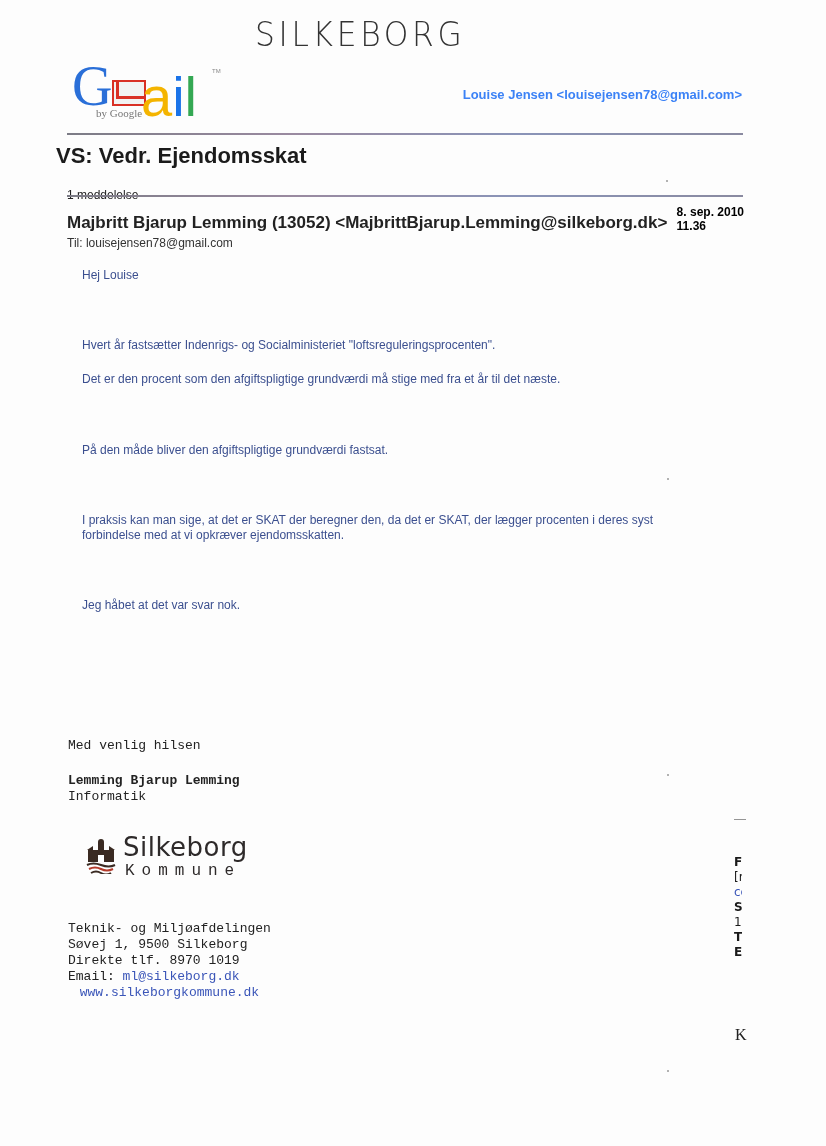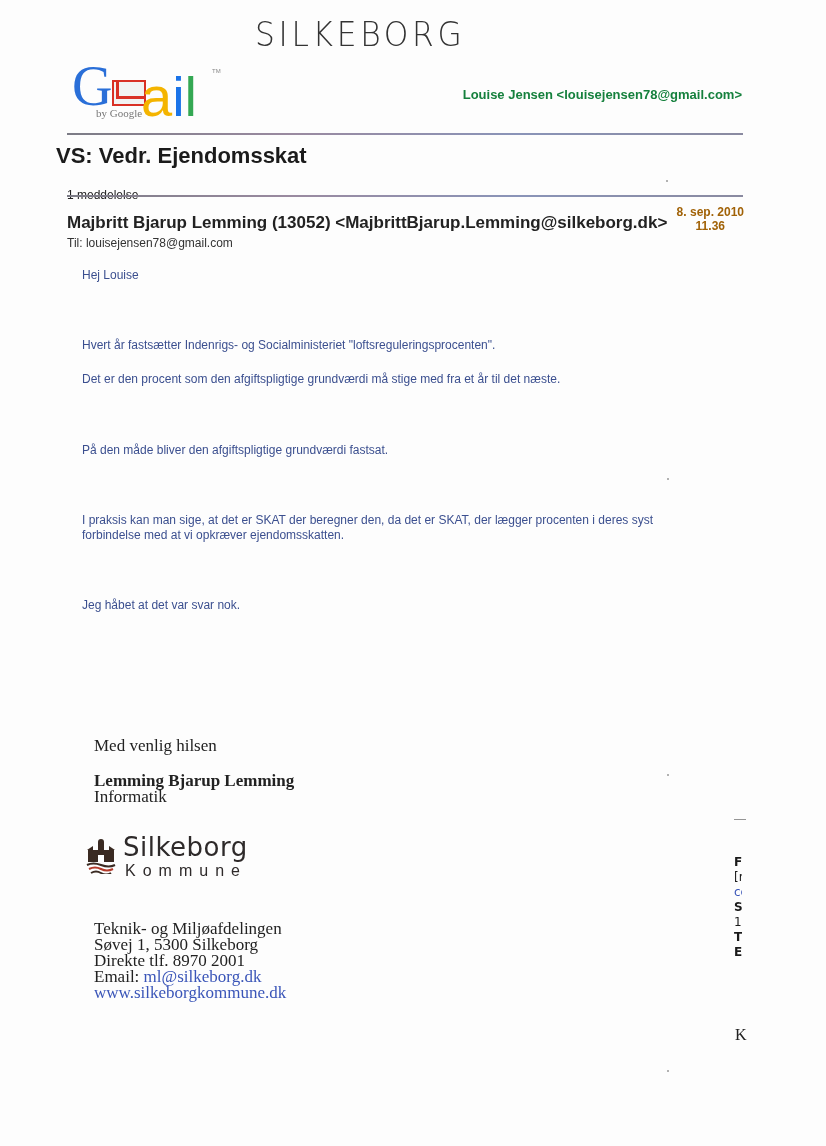--- a/index.html
+++ b/index.html
@@ -17,35 +17,35 @@
     .logo { left: 72px; top: 60px; width: 150px; height: 64px; }
     .logo .g { position: absolute; left: 0; top: -6px; font-family: "Liberation Serif", serif; font-size: 56px; color: #2a6fd8; }
     .logo .env { position: absolute; left: 40px; top: 20px; width: 34px; height: 26px; background: #f2f2f2; border: 2px solid #d93025; box-sizing: border-box; }
     .logo .env:before { content: ""; position: absolute; left: 2px; top: 0; width: 26px; height: 14px; border-left: 3px solid #d93025; border-bottom: 3px solid #d93025; transform: skewY(0); }
     .logo .rest { position: absolute; left: 69px; top: 4px; font-family: Liberation Sans, sans-serif; font-size: 56px; }
     .logo .rest .a { color: #f4b400; }
     .logo .rest .i { color: #1a73e8; }
     .logo .rest .l { color: #34a853; }
     .logo .tm { position: absolute; left: 140px; top: 8px; font-size: 6px; color: #888; }
     .logo .by { position: absolute; left: 24px; top: 47px; font-family: "Liberation Serif", serif; font-size: 11px; color: #777; }
-    .account { right: 84px; top: 87px; font-weight: bold; font-size: 13px; color: #15803d; }
+    .account { right: 84px; top: 87px; font-weight: bold; font-size: 13px; color: #3b82f6; }
     .rule { left: 67px; width: 676px; height: 2px; background: linear-gradient(90deg,#7c7c86,#9a8aa0,#8a94b8,#8a8aa0); }
     .subject { left: 56px; top: 143px; font-size: 22px; font-weight: bold; color: #1b1b1b; }
     .count { left: 67px; top: 188px; font-size: 12px; color: #222; text-align: right; }
     .from { left: 67px; top: 213px; font-size: 17px; font-weight: bold; color: #222; }
     .to { left: 67px; top: 236px; font-size: 12px; color: #333; }
-    .date { right: 82px; top: 205px; text-align: center; font-size: 12px; font-weight: bold; color: #a16207; line-height: 14px; }
+    .date { right: 82px; top: 205px; text-align: left; font-size: 12px; font-weight: bold; color: #000000; line-height: 14px; }
     .body-text { left: 82px; font-size: 12px; color: #3b4f8f; white-space: nowrap; line-height: 15px; }
-    .sig { left: 94px; font-family: Liberation Serif, serif; font-size: 17px; color: #222; line-height: 16px; }
+    .sig { left: 68px; font-family: Liberation Mono, monospace; font-size: 13px; color: #222; line-height: 16px; }
     .sig b { font-weight: bold; }
     .link { color: #3a55b8; text-align: center; }
     .brand { left: 85px; top: 832px; width: 180px; height: 50px; }
     .brand .crest { position: absolute; left: 0; top: 6px; width: 32px; height: 36px; }
     .brand .name { position: absolute; left: 38px; top: 0; font-family: "DejaVu Sans", sans-serif; font-size: 26px; color: #2e2a2a; letter-spacing: 0.5px; }
-    .brand .kommune { position: absolute; left: 40px; top: 30px; font-family: Liberation Sans, sans-serif; font-size: 16px; color: #2e2a2a; letter-spacing: 7px; }
+    .brand .kommune { position: absolute; left: 40px; top: 30px; font-family: Liberation Mono, monospace; font-size: 16px; color: #2e2a2a; letter-spacing: 7px; }
     .clip { left: 734px; font-family: "DejaVu Sans", sans-serif; font-size: 12px; line-height: 15px; width: 8px; overflow: hidden; }
     .serifK { left: 735px; top: 1026px; font-family: "Liberation Serif", serif; font-size: 16px; color: #222; }
     .dot { width: 2px; height: 2px; background: #999; border-radius: 1px; }
   </style>
 </head>
 <body>
 
 <div class="abs handwritten">SILKEBORG</div>
 
 <div class="abs logo">
@@ -96,22 +96,22 @@
     <path d="M2 27 Q8 24 16 27 T30 27" stroke="#3a2a22" stroke-width="2" fill="none"></path>
     <path d="M4 31 Q10 28 16 31 T28 31" stroke="#b43a2a" stroke-width="2" fill="none"></path>
     <path d="M6 35 Q11 32 16 35 T26 35" stroke="#3a2a22" stroke-width="2" fill="none"></path>
   </svg>
   <span class="name">Silkeborg</span>
   <span class="kommune">Kommune</span>
 </div>
 
 <div class="abs sig" style="top:921px">
   <div>Teknik- og Miljøafdelingen</div>
-  <div>Søvej 1, 5300 Silkeborg</div>
-  <div>Direkte tlf. 8970 2001</div>
+  <div>Søvej 1, 9500 Silkeborg</div>
+  <div>Direkte tlf. 8970 1019</div>
   <div><span>Email: </span><span class="link">ml@silkeborg.dk</span></div>
   <div class="link">www.silkeborgkommune.dk</div>
 </div>
 
 <div class="abs" style="left:734px; top:812px; color:#888; font-size:12px">—</div>
 <div class="abs clip" style="top:855px; font-weight:bold">F</div>
 <div class="abs clip" style="top:870px">[r</div>
 <div class="abs clip" style="top:885px; color:#3a55b8">cc</div>
 <div class="abs clip" style="top:900px; font-weight:bold">S</div>
 <div class="abs clip" style="top:915px">14</div>

